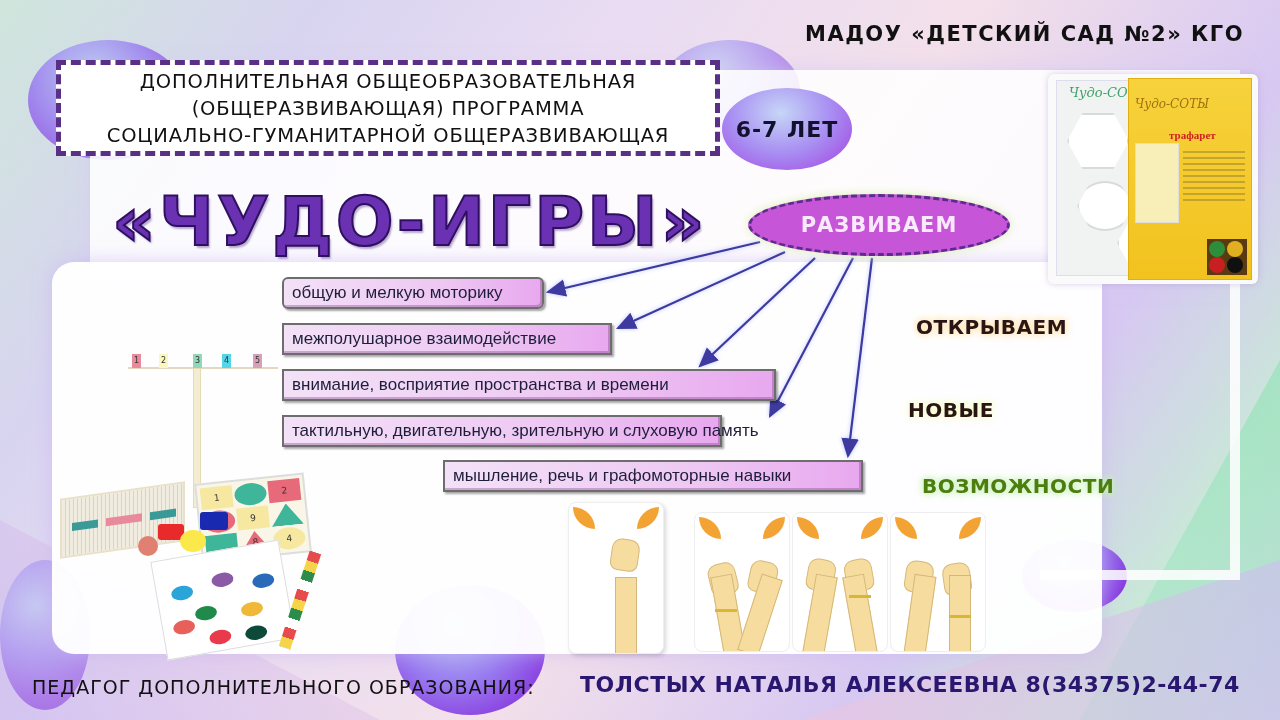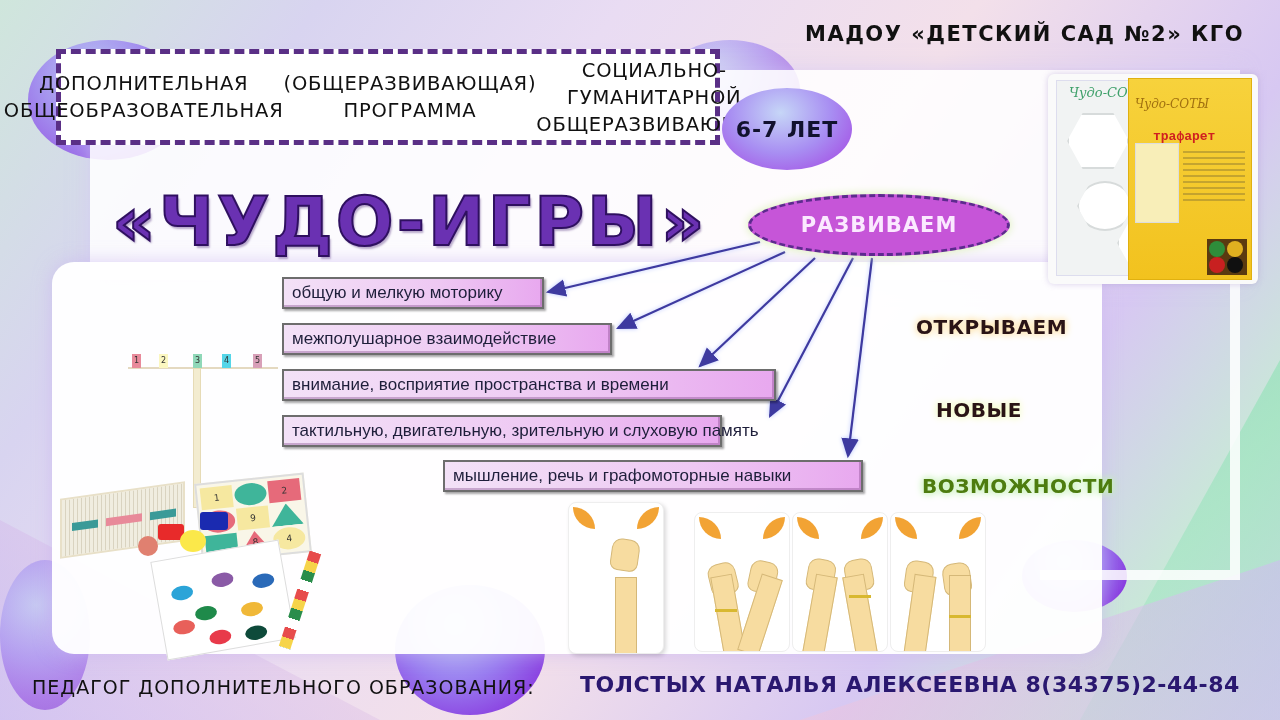--- a/index.html
+++ b/index.html
@@ -37,24 +37,24 @@
       border: 10px solid rgba(255,255,255,.85);
       border-left: none; border-top: none;
     }
 
     .org-name {
       position: absolute; right: 36px; top: 22px;
       font-family: "DejaVu Sans", sans-serif; font-weight: bold;
       font-size: 21px; letter-spacing: 1.5px; color: #111;
     }
     .program-box {
-      position: absolute; left: 56px; top: 49px; width: 664px; height: 96px;
+      position: absolute; left: 56px; top: 60px; width: 664px; height: 96px;
       background: #fff;
       border: 5px dashed #5a2f86;
-      display: flex; flex-direction: row; align-items: center; justify-content: center;
+      display: flex; flex-direction: column; align-items: center; justify-content: center;
       text-align: center;
     }
     .program-box div {
       font-family: "DejaVu Sans", sans-serif; font-size: 19.5px;
       letter-spacing: 0.8px; color: #111; line-height: 27px;
     }
 
     .age-bubble {
       position: absolute; left: 722px; top: 88px; width: 130px; height: 82px;
       border-radius: 50%;
@@ -92,21 +92,21 @@
       display: flex; align-items: center; padding-left: 8px;
       font-family: "Liberation Sans", sans-serif; font-size: 17px; color: #1e1e3a;
       white-space: nowrap;
     }
 
     .open-text {
       position: absolute; font-weight: bold; font-size: 20px; color: #2a1416;
       letter-spacing: .5px;
     }
     .open-1 { left: 916px; top: 315px; text-shadow: 0 0 6px #ffe2a8, 0 0 10px #ffe8b0; }
-    .open-2 { left: 936px; top: 398px; text-shadow: 0 0 6px #f6ffc8, 0 0 10px #f2ffc0; }
+    .open-2 { left: 908px; top: 398px; text-shadow: 0 0 6px #f6ffc8, 0 0 10px #f2ffc0; }
     .open-3 { left: 922px; top: 474px; color: #4d7c0f; text-shadow: 0 0 6px #c8f5b8, 0 0 10px #c0f0b0; }
 
     
     .product {
       position: absolute; left: 1048px; top: 74px; width: 210px; height: 210px;
       background: #fafafa; border-radius: 6px; overflow: hidden;
       box-shadow: 0 0 6px rgba(160,140,200,.4);
     }
     .stencil {
       position: absolute; left: 8px; top: 6px; width: 120px; height: 196px;
@@ -114,21 +114,21 @@
     }
     .stencil-hex { position: absolute; background: #fff; border: 2px solid #d7dbdb;
       clip-path: polygon(25% 0, 75% 0, 100% 50%, 75% 100%, 25% 100%, 0 50%); }
     .stencil-title { position: absolute; left: 12px; top: 4px; font-size: 13px; font-style: italic; color: #3ea06a; font-family: "DejaVu Serif", serif; }
     .package {
       position: absolute; left: 80px; top: 4px; width: 124px; height: 202px;
       background: linear-gradient(180deg, #f7d23c, #f2c21e);
       border: 1px solid #e0b010;
     }
     .pkg-label { position: absolute; left: 6px; top: 18px; font-size: 12px; font-style: italic; color: #a07010; font-family: "DejaVu Serif", serif; }
-    .pkg-title { position: absolute; left: 24px; top: 50px; font-size: 13px; font-weight: bold; color: #d02020; font-family: Liberation Mono, monospace; }
+    .pkg-title { position: absolute; left: 40px; top: 50px; font-size: 11px; font-weight: bold; color: #d02020; font-family: Liberation Serif, serif; }
     .pkg-card { position: absolute; left: 6px; top: 64px; width: 44px; height: 80px; background: #f8eeb8; border: 1px solid #ddd; }
     .pkg-text { position: absolute; left: 54px; top: 68px; width: 62px; }
     .pkg-text i { display: block; height: 2px; background: #a38a30; margin: 4px 0; opacity: .6; }
     .pkg-dots { position: absolute; left: 78px; top: 160px; width: 40px; height: 36px; background: #5a3a10; }
     .pkg-dots b { position: absolute; width: 16px; height: 16px; border-radius: 50%; }
 
     
     .materials { position: absolute; left: 58px; top: 340px; width: 280px; height: 310px; }
     .ruler-bar { position: absolute; left: 70px; top: 27px; width: 150px; height: 2px; background: #e4d9c0; }
     .ruler-pole { position: absolute; left: 135px; top: 28px; width: 8px; height: 140px; background: #f3ecd0; border: 1px solid #e6dbb6; }
@@ -235,21 +235,21 @@
     <line x1="815" y1="258" x2="700" y2="366"></line>
     <line x1="853" y1="258" x2="770" y2="416"></line>
     <line x1="872" y1="258" x2="848" y2="456"></line>
   </g>
 </svg>
 
 <div class="develop-oval">
   <span>РАЗВИВАЕМ</span>
 </div>
 
-<div class="skill-box" style="left:282px;top:277px;width:262px;">общую и мелкую моторику</div>
+<div class="skill-box" style="left:282px;top:277px;width:262px;border-radius:6px;">общую и мелкую моторику</div>
 <div class="skill-box" style="left:282px;top:323px;width:330px;">межполушарное взаимодействие</div>
 <div class="skill-box" style="left:282px;top:369px;width:494px;">внимание, восприятие пространства и времени</div>
 <div class="skill-box" style="left:282px;top:415px;width:440px;">тактильную, двигательную, зрительную и слуховую память</div>
 <div class="skill-box" style="left:443px;top:460px;width:420px;">мышление, речь и графомоторные навыки</div>
 
 <div class="open-text open-1">ОТКРЫВАЕМ</div>
 <div class="open-text open-2">НОВЫЕ</div>
 <div class="open-text open-3">ВОЗМОЖНОСТИ</div>
 
 <div class="materials">
@@ -323,13 +323,13 @@
       <div class="petal r"></div>
     <div class="palm" style="left:14px;top:48px;transform:rotate(8deg);"></div>
     <div class="palm" style="left:52px;top:50px;transform:rotate(-8deg);"></div>
     <div class="arm" style="left:18px;transform:rotate(8deg);"></div>
     <div class="arm" style="left:58px;"></div>
     <div class="bracelet" style="left:58px;top:102px;width:22px;"></div>
   </div>
 </div>
 
 <div class="footer-left">ПЕДАГОГ ДОПОЛНИТЕЛЬНОГО ОБРАЗОВАНИЯ:</div>
-<div class="footer-right">ТОЛСТЫХ НАТАЛЬЯ АЛЕКСЕЕВНА 8(34375)2-44-84</div>
+<div class="footer-right">ТОЛСТЫХ НАТАЛЬЯ АЛЕКСЕЕВНА 8(34375)2-44-74</div>
 
 </body></html>

